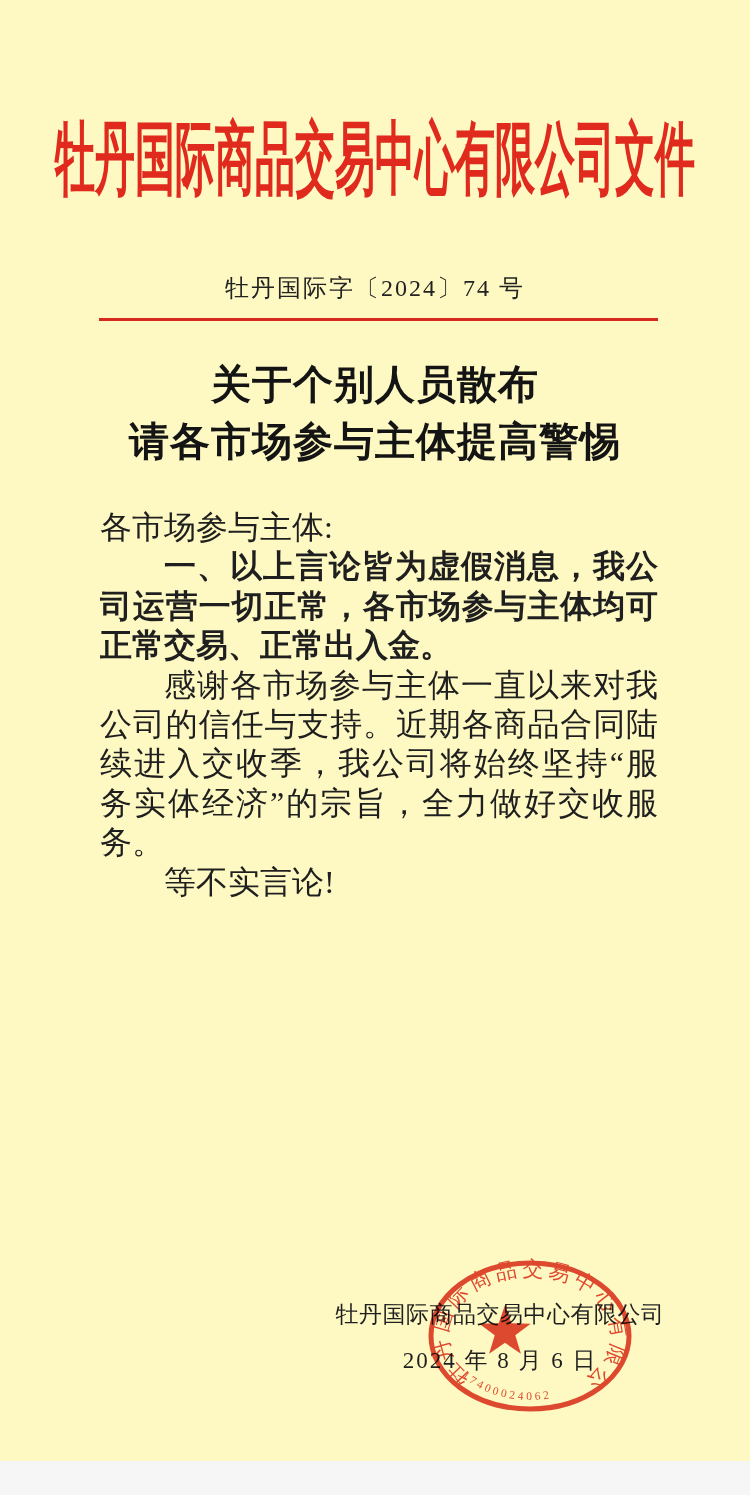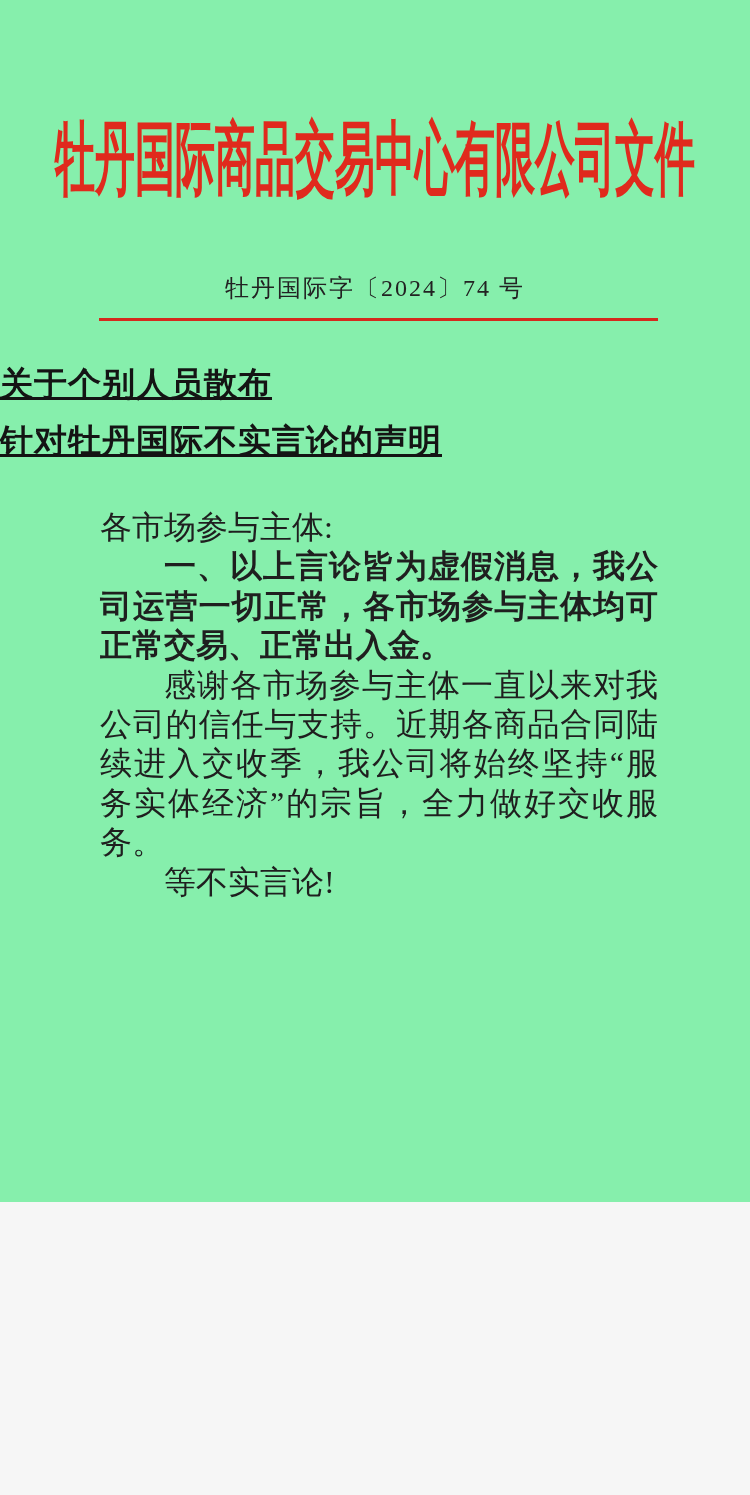--- a/index.html
+++ b/index.html
@@ -1,21 +1,21 @@
 <!DOCTYPE html>
 <html><head>
 <meta charset="utf-8">
 <style>
   html,body{margin:0;padding:0;}
   body{
     width:750px;height:1495px;background:#f6f6f6;
     font-family:"Liberation Serif","DejaVu Serif",serif;
   }
   .page{
-    position:relative;width:750px;height:1202px;background:#86efac;overflow:hidden;
+    position:relative;width:750px;height:1461px;background:#fef9c3;overflow:hidden;
     color:#1d1d1d;
   }
   
   .header-title{
     position:absolute;top:112px;left:50%;
     transform:translateX(-50%) scaleX(0.5);
     white-space:nowrap;
     font-size:80px;line-height:94px;font-weight:bold;
     color:#e02a1d;
     font-family:"Liberation Serif","DejaVu Serif",serif;
@@ -25,22 +25,22 @@
     position:absolute;top:272px;left:0;width:100%;
     text-align:center;font-size:24px;color:#222;
     letter-spacing:2px;
   }
   .red-rule{
     position:absolute;top:318px;left:99px;width:559px;height:3px;
     background:#d5291d;
   }
   .doc-title{
     position:absolute;top:356px;left:0;width:100%;
-    font-weight:bold;font-size:33px;line-height:57px;
-    color:#141414;letter-spacing:1px;text-decoration:underline;
+    text-align:center;font-weight:bold;font-size:40px;line-height:57px;
+    color:#141414;letter-spacing:1px;
   }
   .body-text{
     position:absolute;top:508px;left:100px;width:558px;
     font-size:32px;line-height:39.4px;text-align:justify;
     color:#1f1f1f;
   }
   .body-text p{margin:0;}
   .salutation{text-indent:0;}
   .para{text-indent:2em;}
   .bold{font-weight:bold;}
@@ -61,21 +61,21 @@
 <div class="page">
 
   <div class="header-title">牡丹国际商品交易中心有限公司文件</div>
 
   <div class="doc-number">牡丹国际字〔2024〕74 号</div>
 
   <div class="red-rule"></div>
 
   <div class="doc-title">
     <div>关于个别人员散布</div>
-    <div>针对牡丹国际不实言论的声明</div>
+    <div>请各市场参与主体提高警惕</div>
   </div>
 
   <div class="body-text">
     <p class="salutation">各市场参与主体:</p>
     <div id="paragraphs">
         <p class="para"><span class="bold">一、以上言论皆为虚假消息，我公司运营一切正常，各市场参与主体均可正常交易、正常出入金。</span></p>
         <p class="para"><span>感谢各市场参与主体一直以来对我公司的信任与支持。近期各商品合同陆续进入交收季，我公司将始终坚持“服务实体经济”的宗旨，全力做好交收服务。</span></p>
       </div>
     <p class="para">等不实言论!</p>
   </div>

